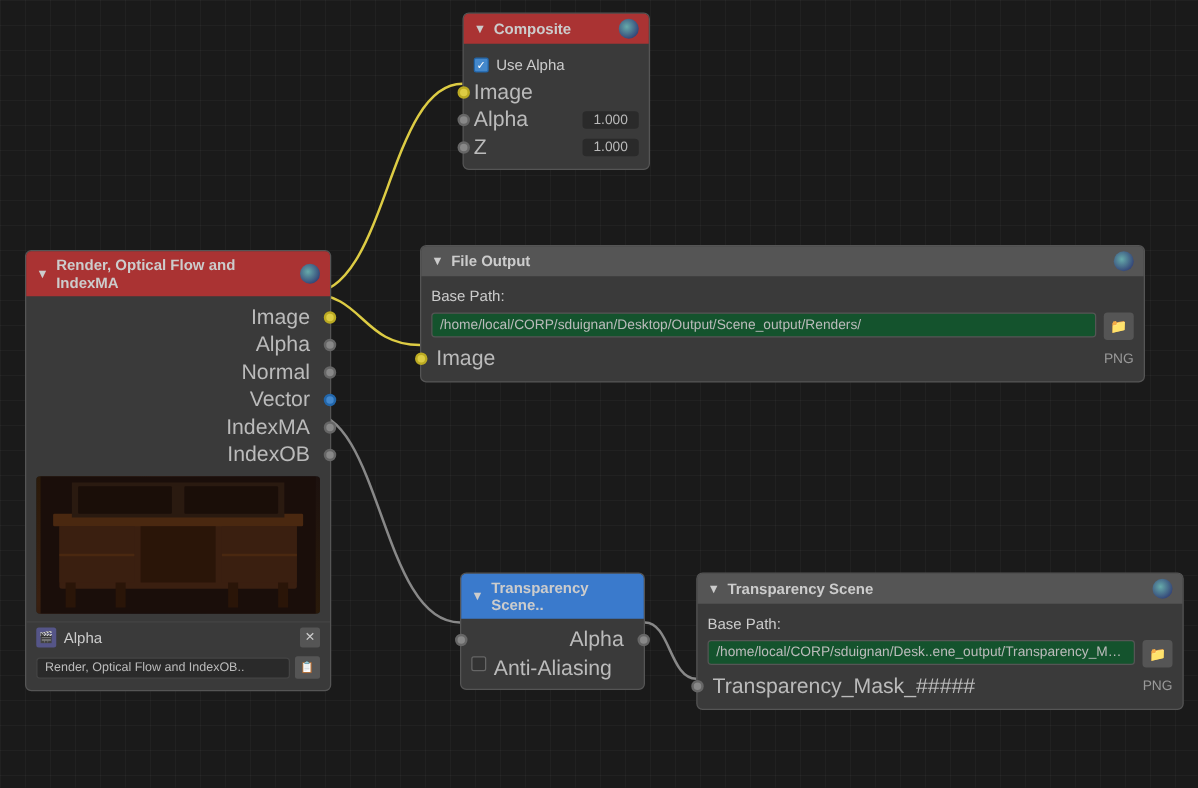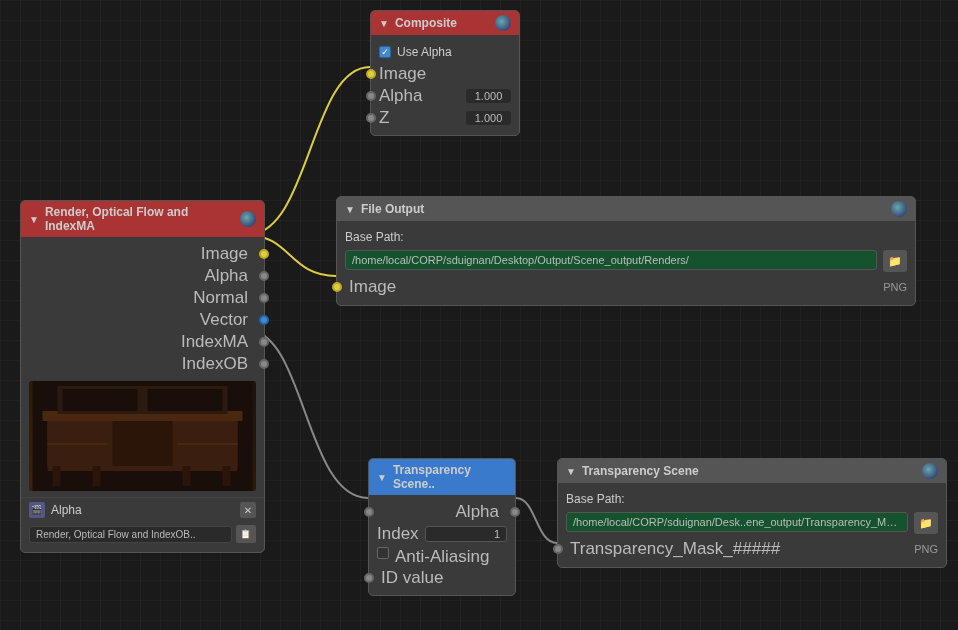--- a/index.html
+++ b/index.html
@@ -497,31 +497,23 @@
   <div class="node-header">
     <span class="collapse-arrow">▼</span>
     <span>Transparency Scene..</span>
   </div>
   <div class="node-body">
     <div class="node-row">
       <div class="socket socket-left socket-gray"></div>
       <span class="row-label" style="margin-left:auto; padding-right:8px;">Alpha</span>
       <div class="socket socket-right socket-gray"></div>
     </div>
-    <div class="index-field-row">
-      <span class="row-label">Index</span>
-      <div class="index-value-box">1</div>
-    </div>
     <div class="anti-alias-row">
       <div class="checkbox-unchecked"></div>
       <span class="row-label">Anti-Aliasing</span>
-    </div>
-    <div class="node-row">
-      <div class="socket socket-left socket-gray"></div>
-      <span class="row-label" style="padding-left:4px;">ID value</span>
     </div>
   </div>
 </div>
 
 <div class="node" id="node-transparency-mask-output">
   <div class="node-header">
     <span class="collapse-arrow">▼</span>
     <span>Transparency Scene</span>
     <div class="globe-icon"></div>
   </div>

